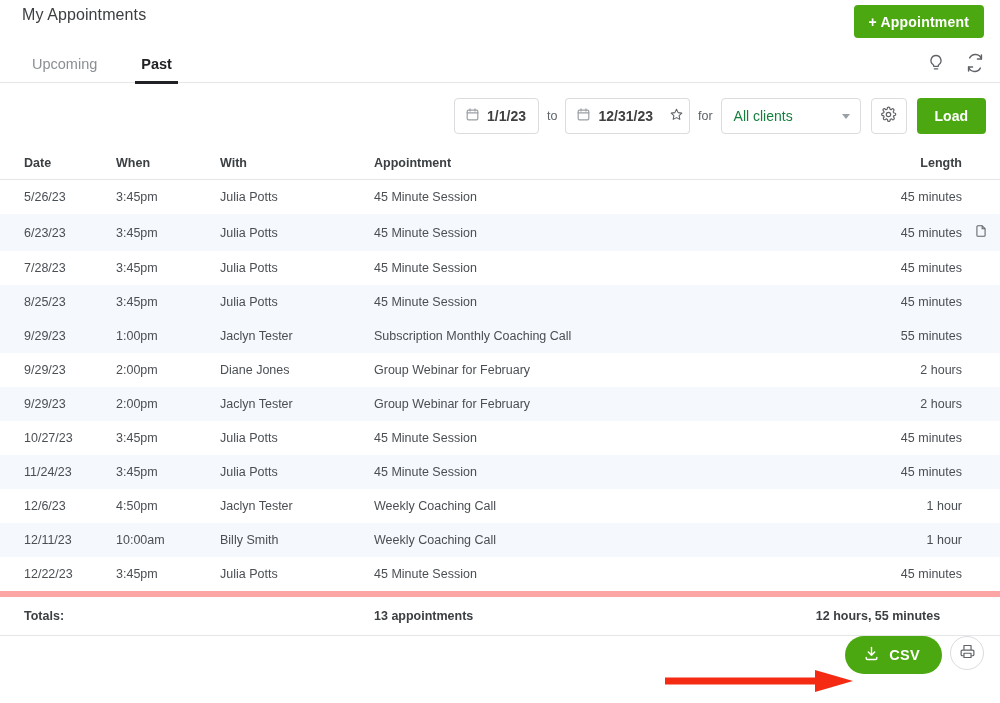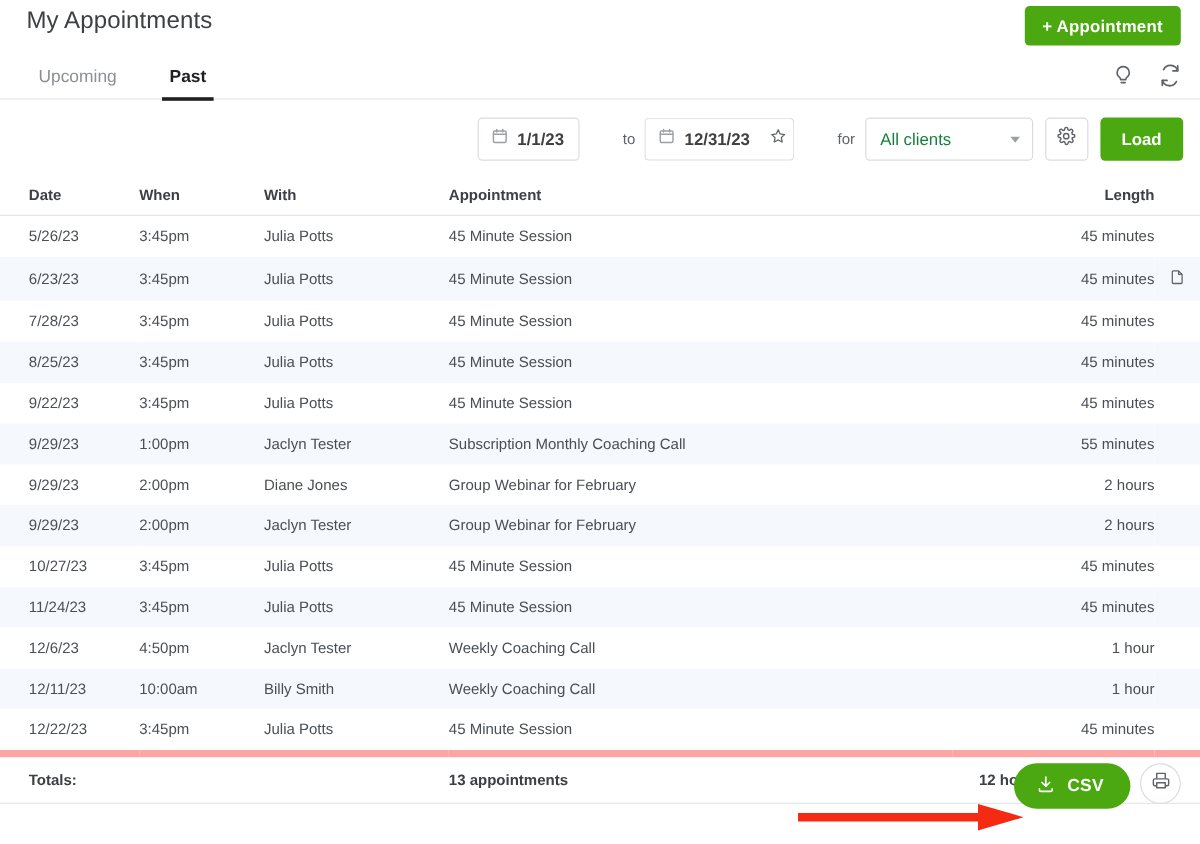--- a/index.html
+++ b/index.html
@@ -16,21 +16,21 @@
 
   
   .header {
     position: relative;
     height: 46px;
     padding: 0 16px 0 22px;
   }
   .page-title {
     position: absolute;
     left: 22px; top: 6px;
-    font-size: 20px;
+    font-size: 16px;
     font-weight: 400;
     color: #3c4043;
     letter-spacing: .1px;
   }
   .btn-new {
     position: absolute;
     right: 16px; top: 5px;
     background: #4ca810;
     color: #ffffff;
     border: none;
@@ -96,21 +96,20 @@
     height: 36px;
     padding: 0 12px 0 10px;
     background: #fff;
     cursor: pointer;
   }
   .date-val { font-size: 14px; font-weight: 700; color: #404040; }
   .lbl-to, .lbl-for {
     font-size: 12.5px;
     color: #5f6368;
     padding: 0 8px;
-    margin-left: 28px;
   }
   .star-btn {
     border: 1px solid #dadce0;
     border-left: none;
     border-radius: 0 4px 4px 0;
     height: 36px;
     width: 26px;
     display: flex; align-items: center; justify-content: center;
     background: #fff;
     cursor: pointer;
@@ -386,28 +385,20 @@
             <td class="doc"></td>
           </tr>
           <tr class="alt">
             <td class="c1">8/25/23</td>
             <td class="">3:45pm</td>
             <td class="">Julia Potts</td>
             <td class="">45 Minute Session</td>
             <td class="len">45 minutes</td>
             <td class="doc"></td>
           </tr>
-          <tr>
-            <td class="c1">9/22/23</td>
-            <td class="">3:45pm</td>
-            <td class="">Julia Potts</td>
-            <td class="">45 Minute Session</td>
-            <td class="len">45 minutes</td>
-            <td class="doc"></td>
-          </tr>
           <tr class="alt">
             <td class="c1">9/29/23</td>
             <td class="">1:00pm</td>
             <td class="">Jaclyn Tester</td>
             <td class="">Subscription Monthly Coaching Call</td>
             <td class="len">55 minutes</td>
             <td class="doc"></td>
           </tr>
           <tr>
             <td class="c1">9/29/23</td>

